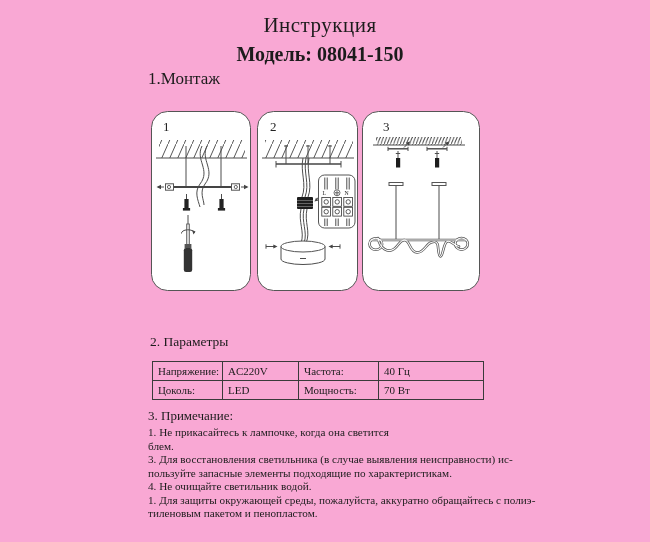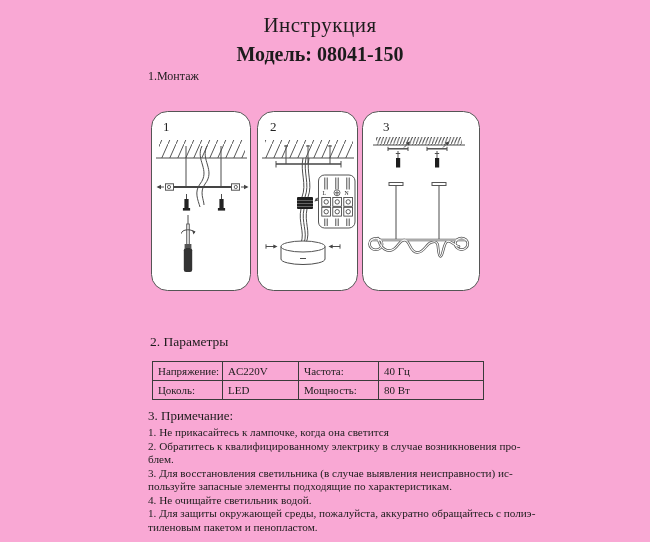--- a/index.html
+++ b/index.html
@@ -1,21 +1,21 @@
 <!DOCTYPE html>
 <html><head>
 <meta charset="utf-8">
 <style>
   html,body{margin:0;padding:0;}
   body{width:650px;height:542px;background:#ffffff;font-family:"Liberation Serif",serif;color:#1c1c1c;}
   .page{position:relative;width:650px;height:542px;background:#f9a8d4;overflow:hidden;}
   .abs{position:absolute;}
   .doc-title{top:13px;left:0;width:640px;text-align:center;font-size:21px;letter-spacing:.5px;}
   .doc-model{top:43px;left:0;width:640px;text-align:center;font-size:20px;font-weight:bold;}
-  .h-montage{top:69px;left:148px;font-size:12px;}
+  .h-montage{top:69px;left:148px;font-size:17px;}
   .h-params{top:334px;left:150px;font-size:13.5px;}
   .h-notes{top:408px;left:148px;font-size:13px;}
   .diagram-svg{top:105px;left:145px;}
   table.params{position:absolute;top:361px;left:152px;border-collapse:collapse;table-layout:fixed;font-size:11px;}
   table.params td{border:1px solid #3a3a3a;height:18px;padding:0 0 0 5px;vertical-align:middle;white-space:nowrap;overflow:hidden;}
   .c1{width:64px;} .c2{width:70px;} .c3{width:74px;} .c4{width:99px;}
   .notes{top:426px;left:148px;width:340px;font-size:11.2px;line-height:13.55px;}
   .notes div{white-space:nowrap;}
   svg text{font-family:"Liberation Serif",serif;fill:#222;}
   .ln{stroke:#4d4d4d;stroke-width:1;fill:none;}
@@ -255,30 +255,29 @@
         <tr>
       <td class="c1">Напряжение:</td>
       <td class="c2">AC220V</td>
       <td class="c3">Частота:</td>
       <td class="c4">40 Гц</td>
     </tr>
     <tr>
       <td class="c1">Цоколь:</td>
       <td class="c2">LED</td>
       <td class="c3">Мощность:</td>
-      <td class="c4">80 Вт</td>
+      <td class="c4">70 Вт</td>
     </tr>
   </tbody>
     </table>
 
   <div class="abs h-notes">3. Примечание:</div>
 
   <div class="abs notes">
     <div>1. Не прикасайтесь к лампочке, когда она светится</div>
-    <div>2. Обратитесь к квалифицированному электрику в случае возникновения про-</div>
     <div>блем.</div>
     <div>3. Для восстановления светильника (в случае  выявления неисправности) ис-</div>
     <div>пользуйте запасные элементы  подходящие по характеристикам.</div>
     <div>4. Не очищайте  светильник водой.</div>
     <div>1. Для защиты окружающей среды, пожалуйста, аккуратно обращайтесь с полиэ-</div>
     <div>тиленовым пакетом и пенопластом.</div>
   </div>
 
 </div>
 

